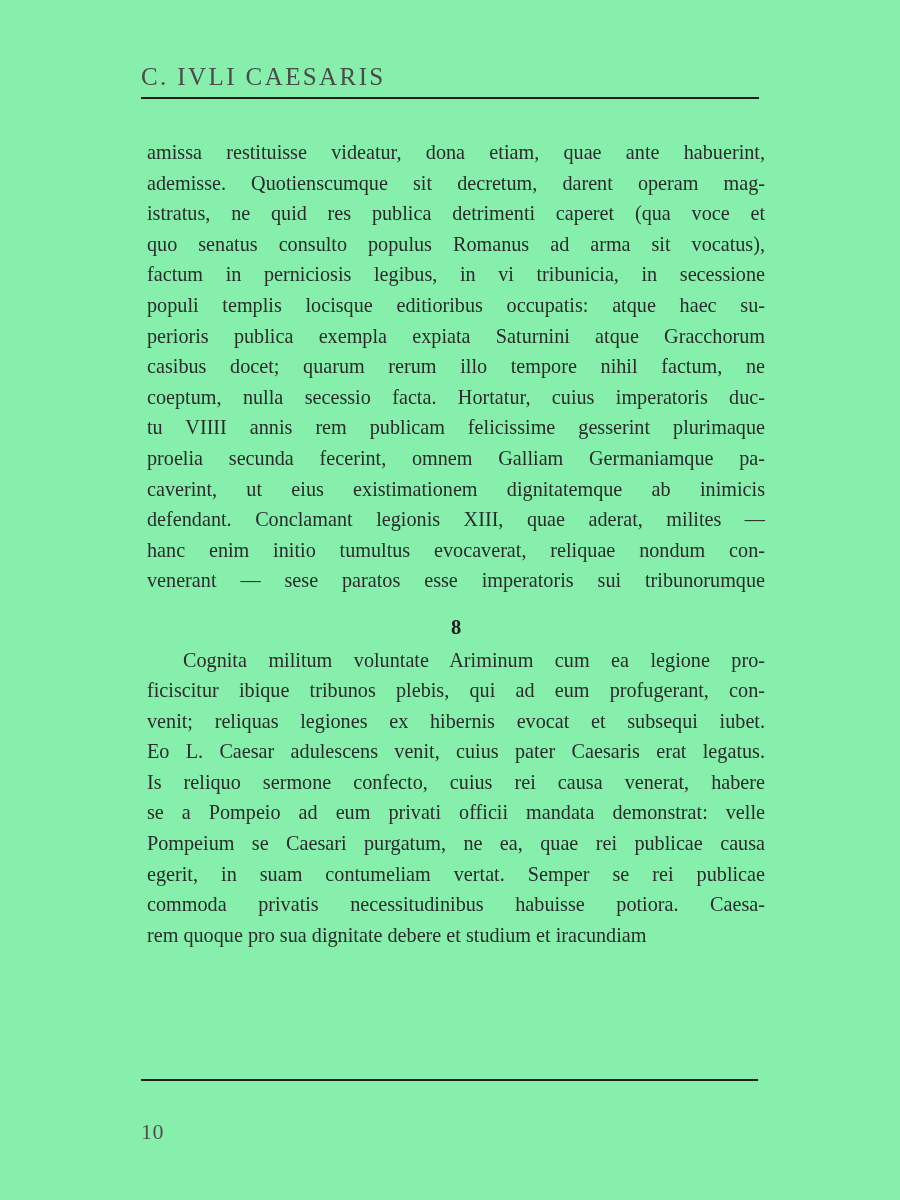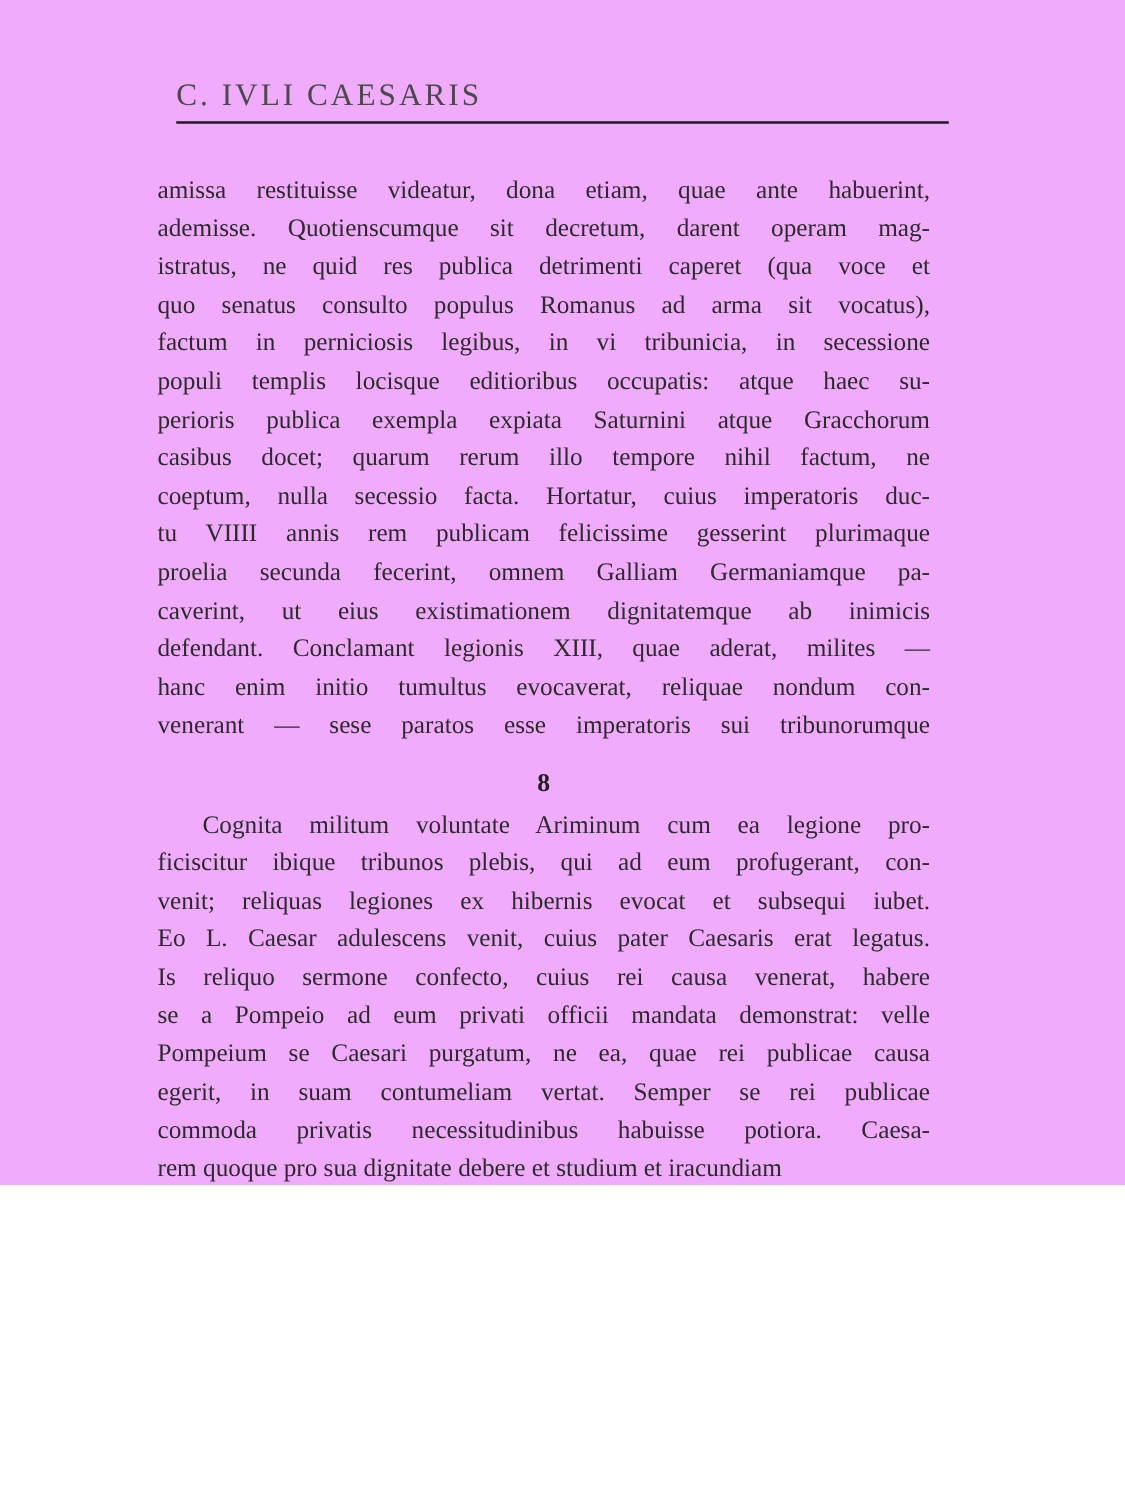--- a/index.html
+++ b/index.html
@@ -11,23 +11,23 @@
     width: 900px;
     height: 1200px;
     font-family: "Liberation Serif", "DejaVu Serif", serif;
     color: #2b2b2b;
     -webkit-font-smoothing: antialiased;
   }
 
   .page {
     position: relative;
     width: 900px;
-    height: 948px;
+    height: 1200px;
     box-sizing: border-box;
-    background: #f0abfc;
+    background: #86efac;
     overflow: hidden;
   }
 
   
   .header {
     position: absolute;
     left: 141px;
     top: 62px;
     width: 618px;
   }
@@ -44,21 +44,21 @@
     left: 141px;
     top: 97px;
     width: 618px;
     height: 0;
     border-top: 2.4px solid #1d1d1d;
   }
 
   
   .content {
     position: absolute;
-    left: 126px;
+    left: 147px;
     top: 137px;
     width: 618px;
   }
 
   .para {
     margin: 0;
     font-size: 20.2px;
     line-height: 30.6px;
     text-align: justify;
     text-justify: inter-word;

